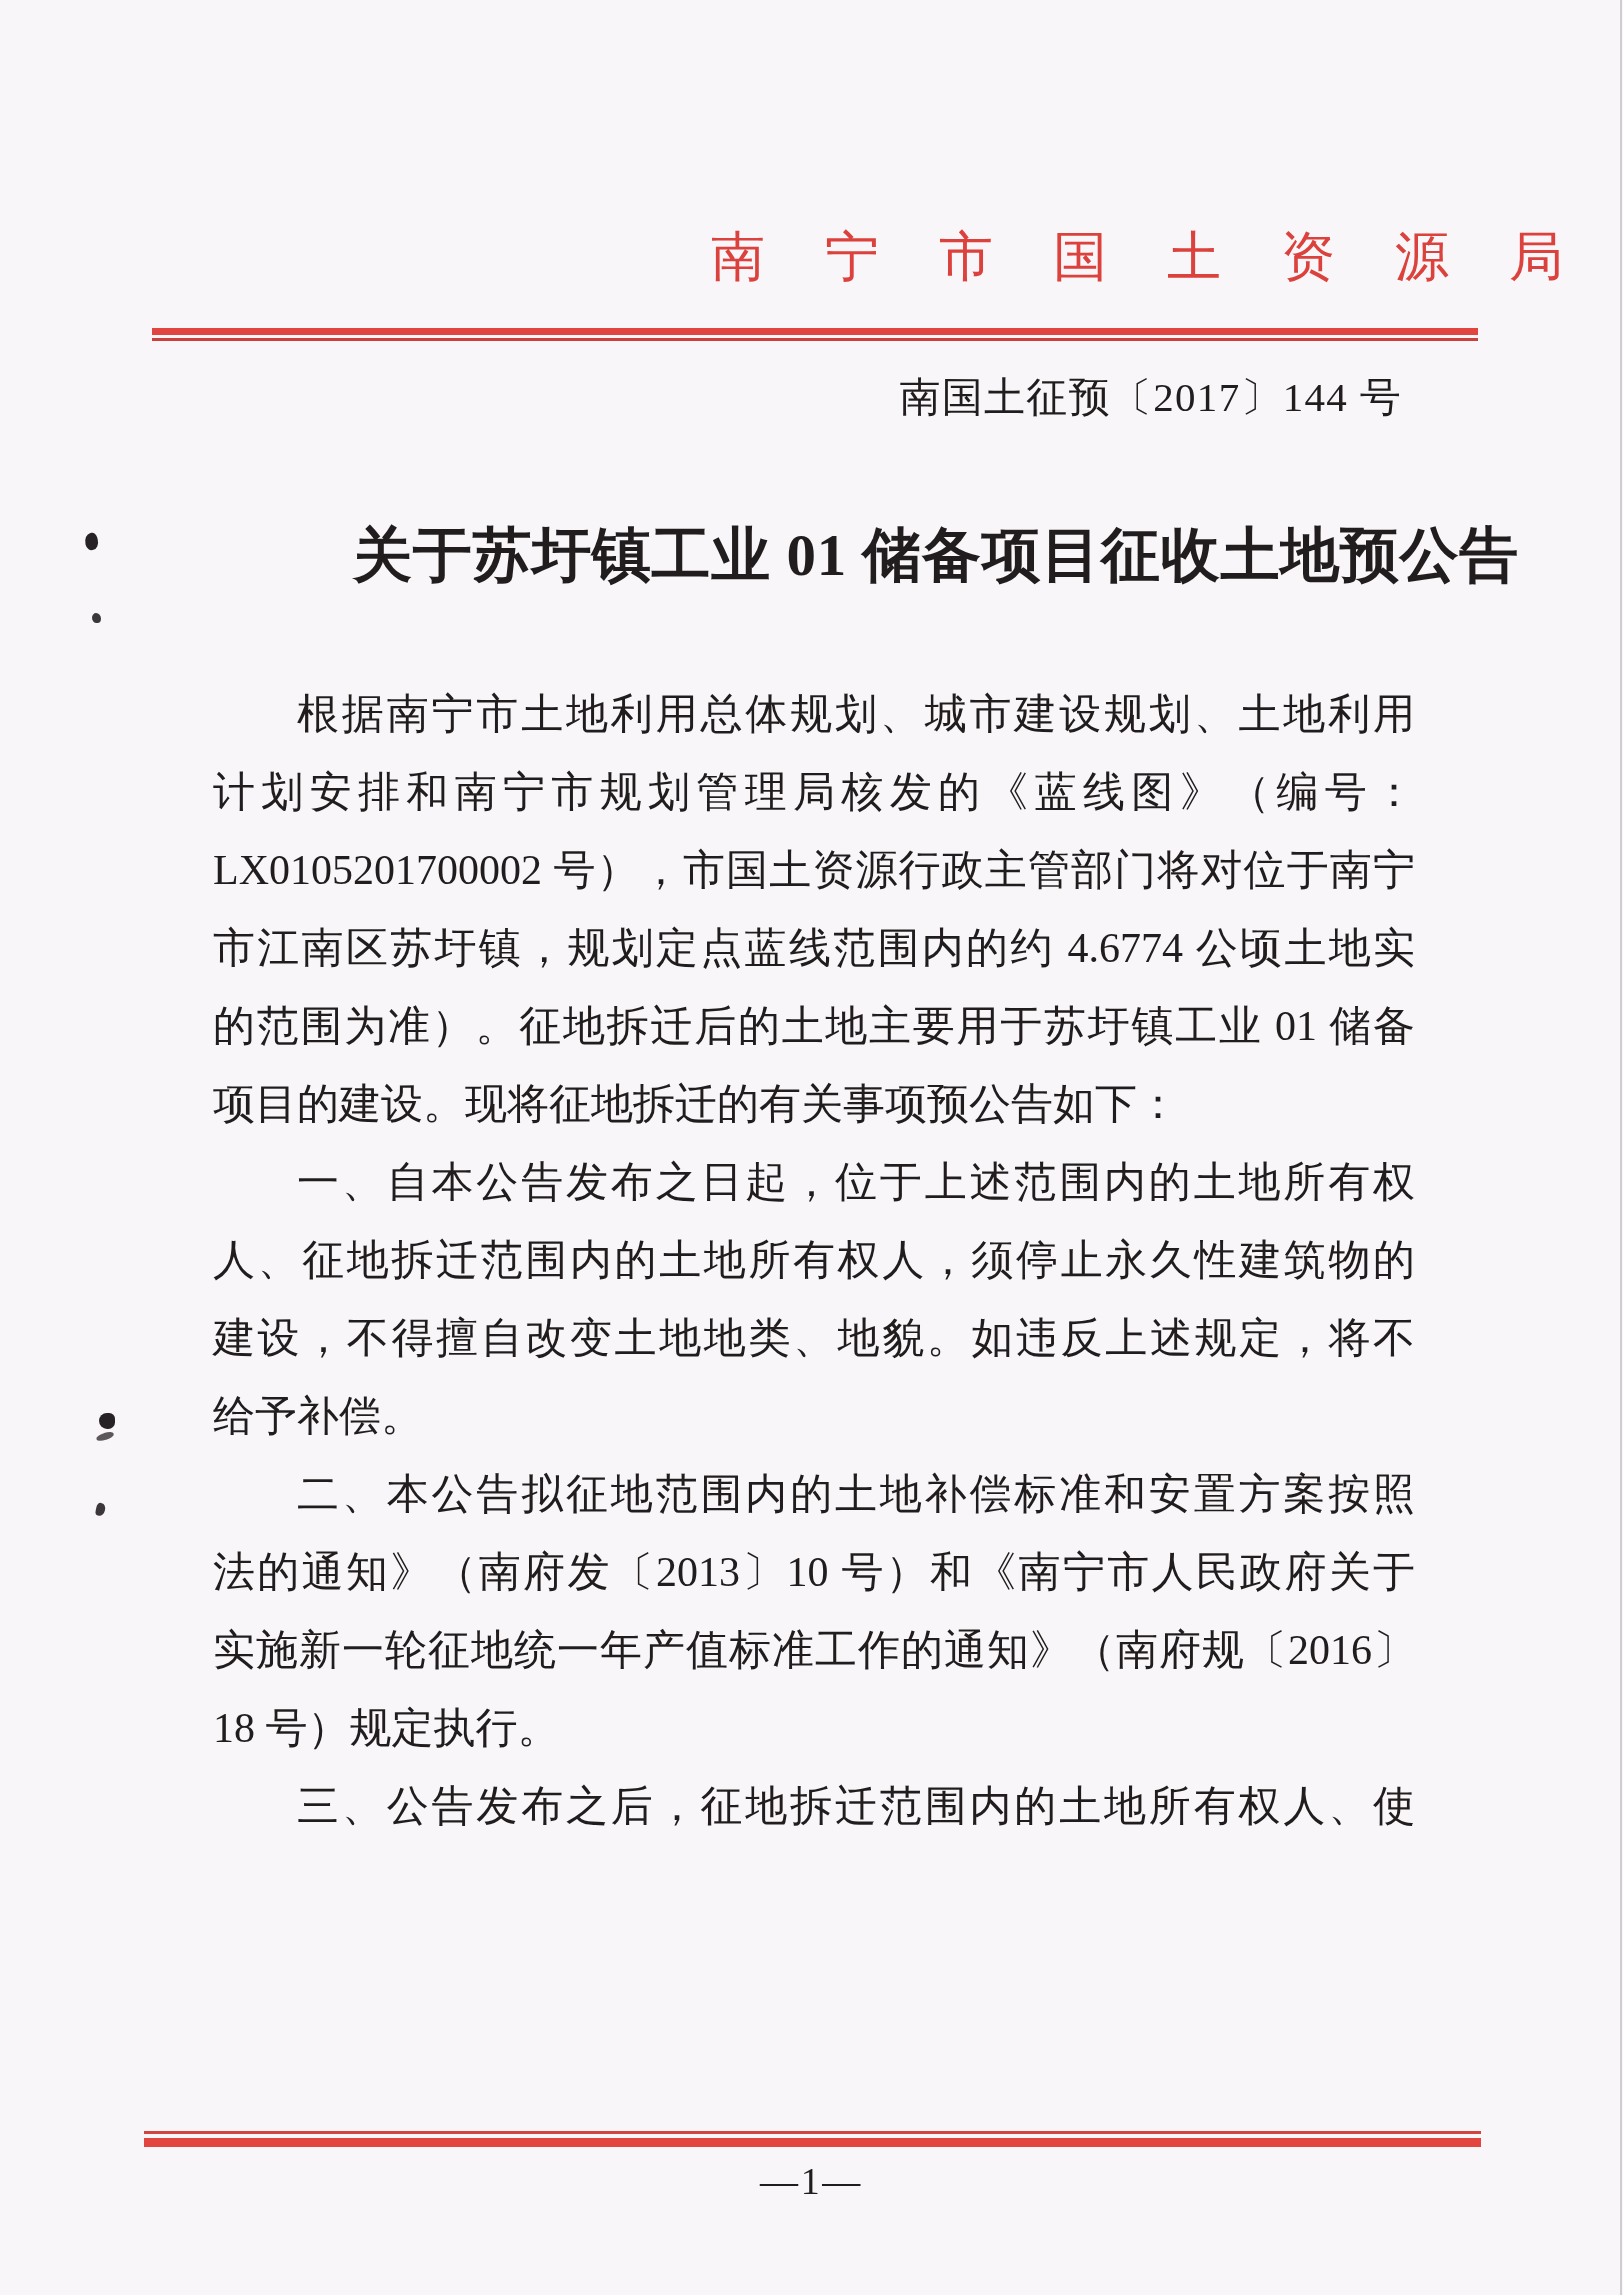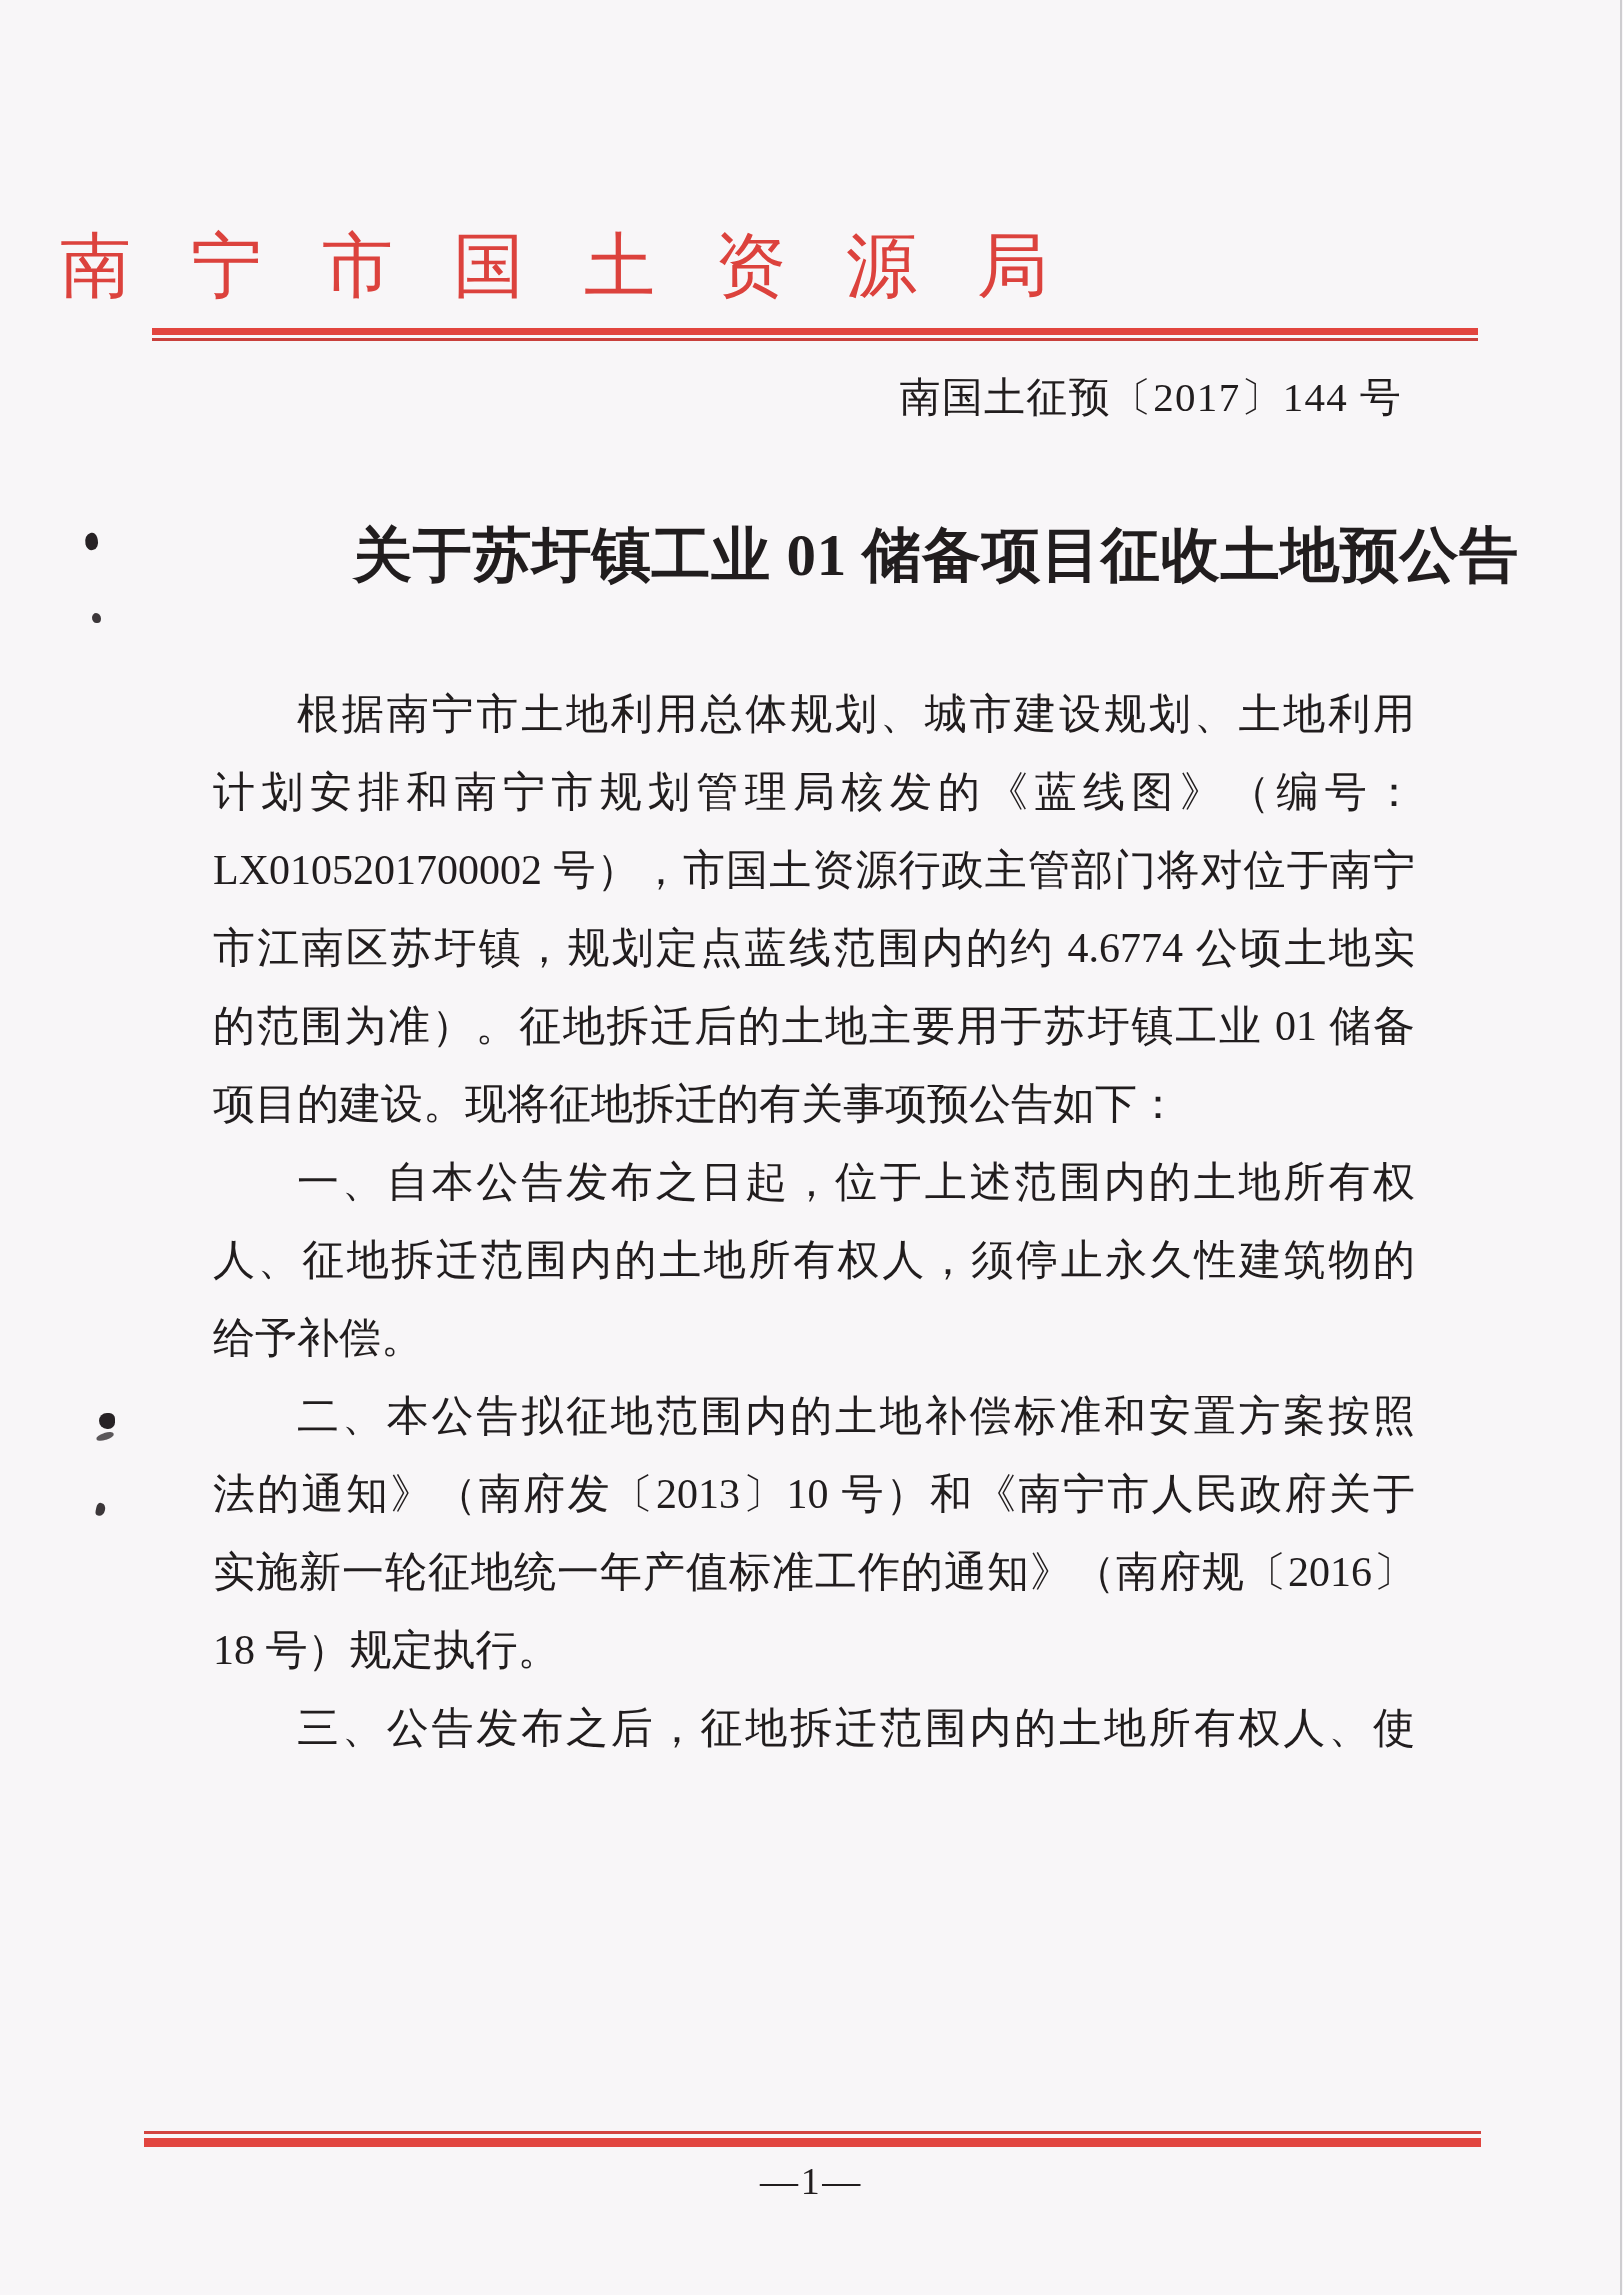--- a/index.html
+++ b/index.html
@@ -20,22 +20,22 @@
     top: 0; right: 0.7px;
     width: 2px; height: 100%;
     background: rgba(60, 60, 70, 0.22);
   }
 
   
   .org-name {
     position: absolute;
     top: 226px; left: 0;
     width: 100%;
-    text-align: left;
-    font-size: 71px;
+    text-align: right;
+    font-size: 54px;
     line-height: 1.15;
     color: var(--header-red, #dc423d);
     letter-spacing: 60px;
     text-indent: 60px;
     font-weight: normal;
     white-space: nowrap;
   }
 
   .rule { position: absolute; }
   .rule-top-thick  { top: 328px;  left: 152px; width: 1326px; height: 7.2px; background: var(--rule-red, #e2453f); }
@@ -114,20 +114,21 @@
 
   <div class="document-body">
       <div class="body-line indent">根据南宁市土地利用总体规划、城市建设规划、土地利用</div>
       <div class="body-line">计划安排和南宁市规划管理局核发的《蓝线图》（编号：</div>
       <div class="body-line">LX0105201700002 号），市国土资源行政主管部门将对位于南宁</div>
       <div class="body-line">市江南区苏圩镇，规划定点蓝线范围内的约 4.6774 公顷土地实</div>
       <div class="body-line">的范围为准）。征地拆迁后的土地主要用于苏圩镇工业 01 储备</div>
       <div class="body-line para-end">项目的建设。现将征地拆迁的有关事项预公告如下：</div>
       <div class="body-line indent">一、自本公告发布之日起，位于上述范围内的土地所有权</div>
       <div class="body-line">人、征地拆迁范围内的土地所有权人，须停止永久性建筑物的</div>
+      <div class="body-line">建设，不得擅自改变土地地类、地貌。如违反上述规定，将不</div>
       <div class="body-line para-end">给予补偿。</div>
       <div class="body-line indent">二、本公告拟征地范围内的土地补偿标准和安置方案按照</div>
       <div class="body-line">法的通知》（南府发〔2013〕10 号）和《南宁市人民政府关于</div>
       <div class="body-line">实施新一轮征地统一年产值标准工作的通知》（南府规〔2016〕</div>
       <div class="body-line para-end">18 号）规定执行。</div>
       <div class="body-line indent">三、公告发布之后，征地拆迁范围内的土地所有权人、使</div>
     </div>
 
   <div class="rule rule-bottom-thin"></div>
   <div class="rule rule-bottom-thick"></div>

